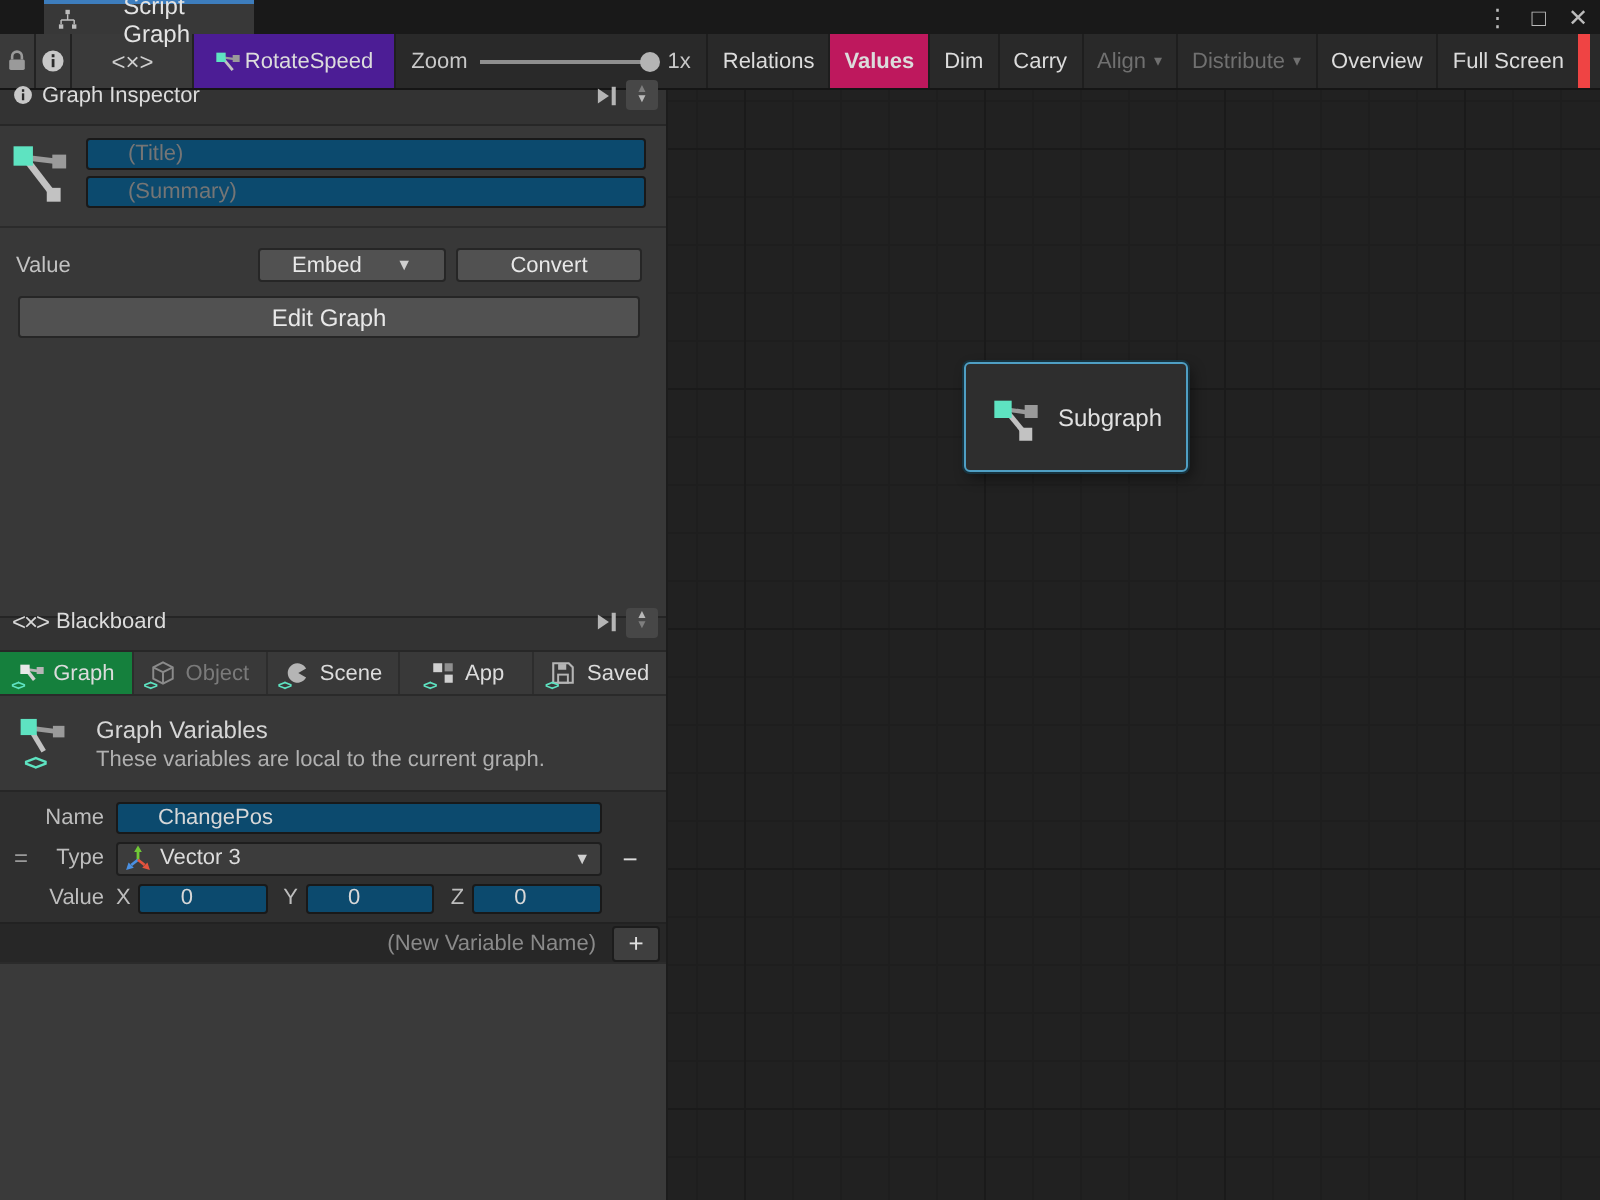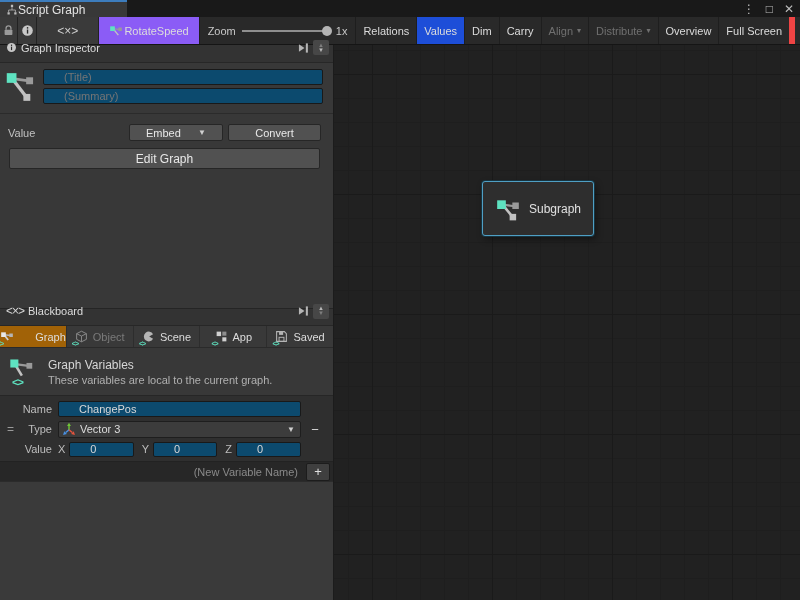--- a/index.html
+++ b/index.html
@@ -2,37 +2,37 @@
 <html><head>
 <meta charset="utf-8">
 <style>
   * { box-sizing: border-box; margin: 0; padding: 0; }
   html,body { width:800px; height:600px; overflow:hidden; }
   body { font-family:"Liberation Sans", sans-serif; background:#191919; color:#d2d2d2; font-size:11px; }
   .window { width:800px; height:600px; display:flex; flex-direction:column; }
 
   
   .tabstrip { height:17px; background:#191919; display:flex; align-items:stretch; position:relative; }
-  .tab { width:127px; background:#383838; border-top:2px solid #3d7dbd; display:flex; align-items:center; gap:0; padding-left:6px; font-size:12px; color:#e3e3e3; }
+  .tab { width:105px; background:#383838; border-top:2px solid #3d7dbd; display:flex; align-items:center; gap:22px; padding-left:6px; font-size:12px; color:#e3e3e3;margin-left:22px; }
   .wincontrols { position:absolute; right:6px; top:1px; display:flex; gap:11px; align-items:center; color:#bcbcbc; font-size:12px; height:15px; }
   .wincontrols span { cursor:default; }
 
   
   .toolbar { height:28px; background:#292929; border-bottom:1px solid #151515; display:flex; align-items:stretch; font-size:11px; color:#dcdcdc; }
   .tbtn { display:flex; align-items:center; justify-content:center; background:#3a3a3a; border-right:1px solid #222; }
   .tbtn.sq { width:22px; }
   .tbtn.code { width:75px; color:#cfcfcf; letter-spacing:0; font-size:12px; background:#3a3a3a; }
-  .tb-graphname { display:flex; align-items:center; gap:1px; padding:0 10px; border-right:1px solid #1f1f1f; background:#8b5cf6; }
+  .tb-graphname { display:flex; align-items:center; gap:1px; padding:0 10px; border-right:1px solid #1f1f1f; background:#4c1d95; }
   .tb-zoom { display:flex; align-items:center; gap:6px; padding:0 8px; color:#c8c8c8; }
   .slider-track { width:88px; height:2px; background:#8f8f8f; position:relative; }
   .slider-handle { position:absolute; right:-2px; top:-4px; width:10px; height:10px; border-radius:50%; background:#b4b4b4; }
   .tb-right { margin-left:auto; display:flex; align-items:stretch; margin-right:5px; }
   .rbtn { display:flex; align-items:center; padding:0 7px; border-left:1px solid #1e1e1e; white-space:nowrap; }
   .rbtn:last-child { border-right:6px solid #ef4444; }
-  .rbtn.active { background:#1d4ed8; }
+  .rbtn.active { background:#be185d;font-weight:bold; }
   .rbtn.disabled { color:#707070; }
   .rbtn .arr { font-size:8px; margin-left:4px; }
 
   
   .main { flex:1; display:flex; min-height:0; }
   .panel { width:334px; background:#383838; border-right:1px solid #1c1c1c; display:flex; flex-direction:column; }
 
   
   .phdr { height:18px; background:#333333; border-bottom:1px solid #272727; display:flex; align-items:center; padding:0 4px 12px 6px; color:#dcdcdc; font-size:11px; gap:4px; flex:none; }
   .hdr-right { margin-left:auto; display:flex; align-items:center; gap:3px; }
@@ -52,21 +52,21 @@
   .dropdown { width:94px; height:17px; background:#515151; border:1px solid #262626; border-radius:2px; display:flex; align-items:center; padding:0 16px; color:#e8e8e8; }
   .dropdown .dd-arr { margin-left:auto; font-size:8px; color:#cfcfcf; }
   .btn { height:17px; background:#515151; border:1px solid #262626; border-radius:2px; color:#e8e8e8; display:flex; align-items:center; justify-content:center; }
   .convert { flex:1; }
   .editgraph { height:21px; margin:7px 13px 0 9px; font-size:12px; }
 
   
   .bb-tabs { height:22px; display:flex; border-bottom:1px solid #2a2a2a; flex:none; }
   .bbtab { flex:1; background:#393939; border-right:1px solid #2d2d2d; display:flex; align-items:center; justify-content:center; gap:4px; color:#dcdcdc; }
   .bbtab:last-child { border-right:none; }
-  .bbtab.active { background:#a16207;justify-content:space-between; }
+  .bbtab.active { background:#15803d; }
   .bbtab.disabled { color:#7a7a7a; }
   .bbicon { position:relative; width:14px; height:14px; flex:none; }
   .bbicon .badge { position:absolute; bottom:-3px; left:-3px; color:#5ee3c1; font-size:7px; font-weight:bold; letter-spacing:-1px; }
   .gv-header { height:47px; display:flex; align-items:center; gap:9px; padding-left:9px; flex:none; }
   .gv-title { font-size:12px; color:#d6d6d6; }
   .gv-sub { font-size:11px; color:#b0b0b0; margin-top:2px; }
 
   .var-block { background:#2f2f2f; border-top:1px solid #262626; padding:3px 0 2px 0; position:relative; flex:none; }
   .drag-handle { position:absolute; left:7px; top:50%; transform:translateY(-50%); color:#9a9a9a; font-size:12px; }
   .vrow { display:flex; align-items:center; height:20px; padding-right:4px; }

